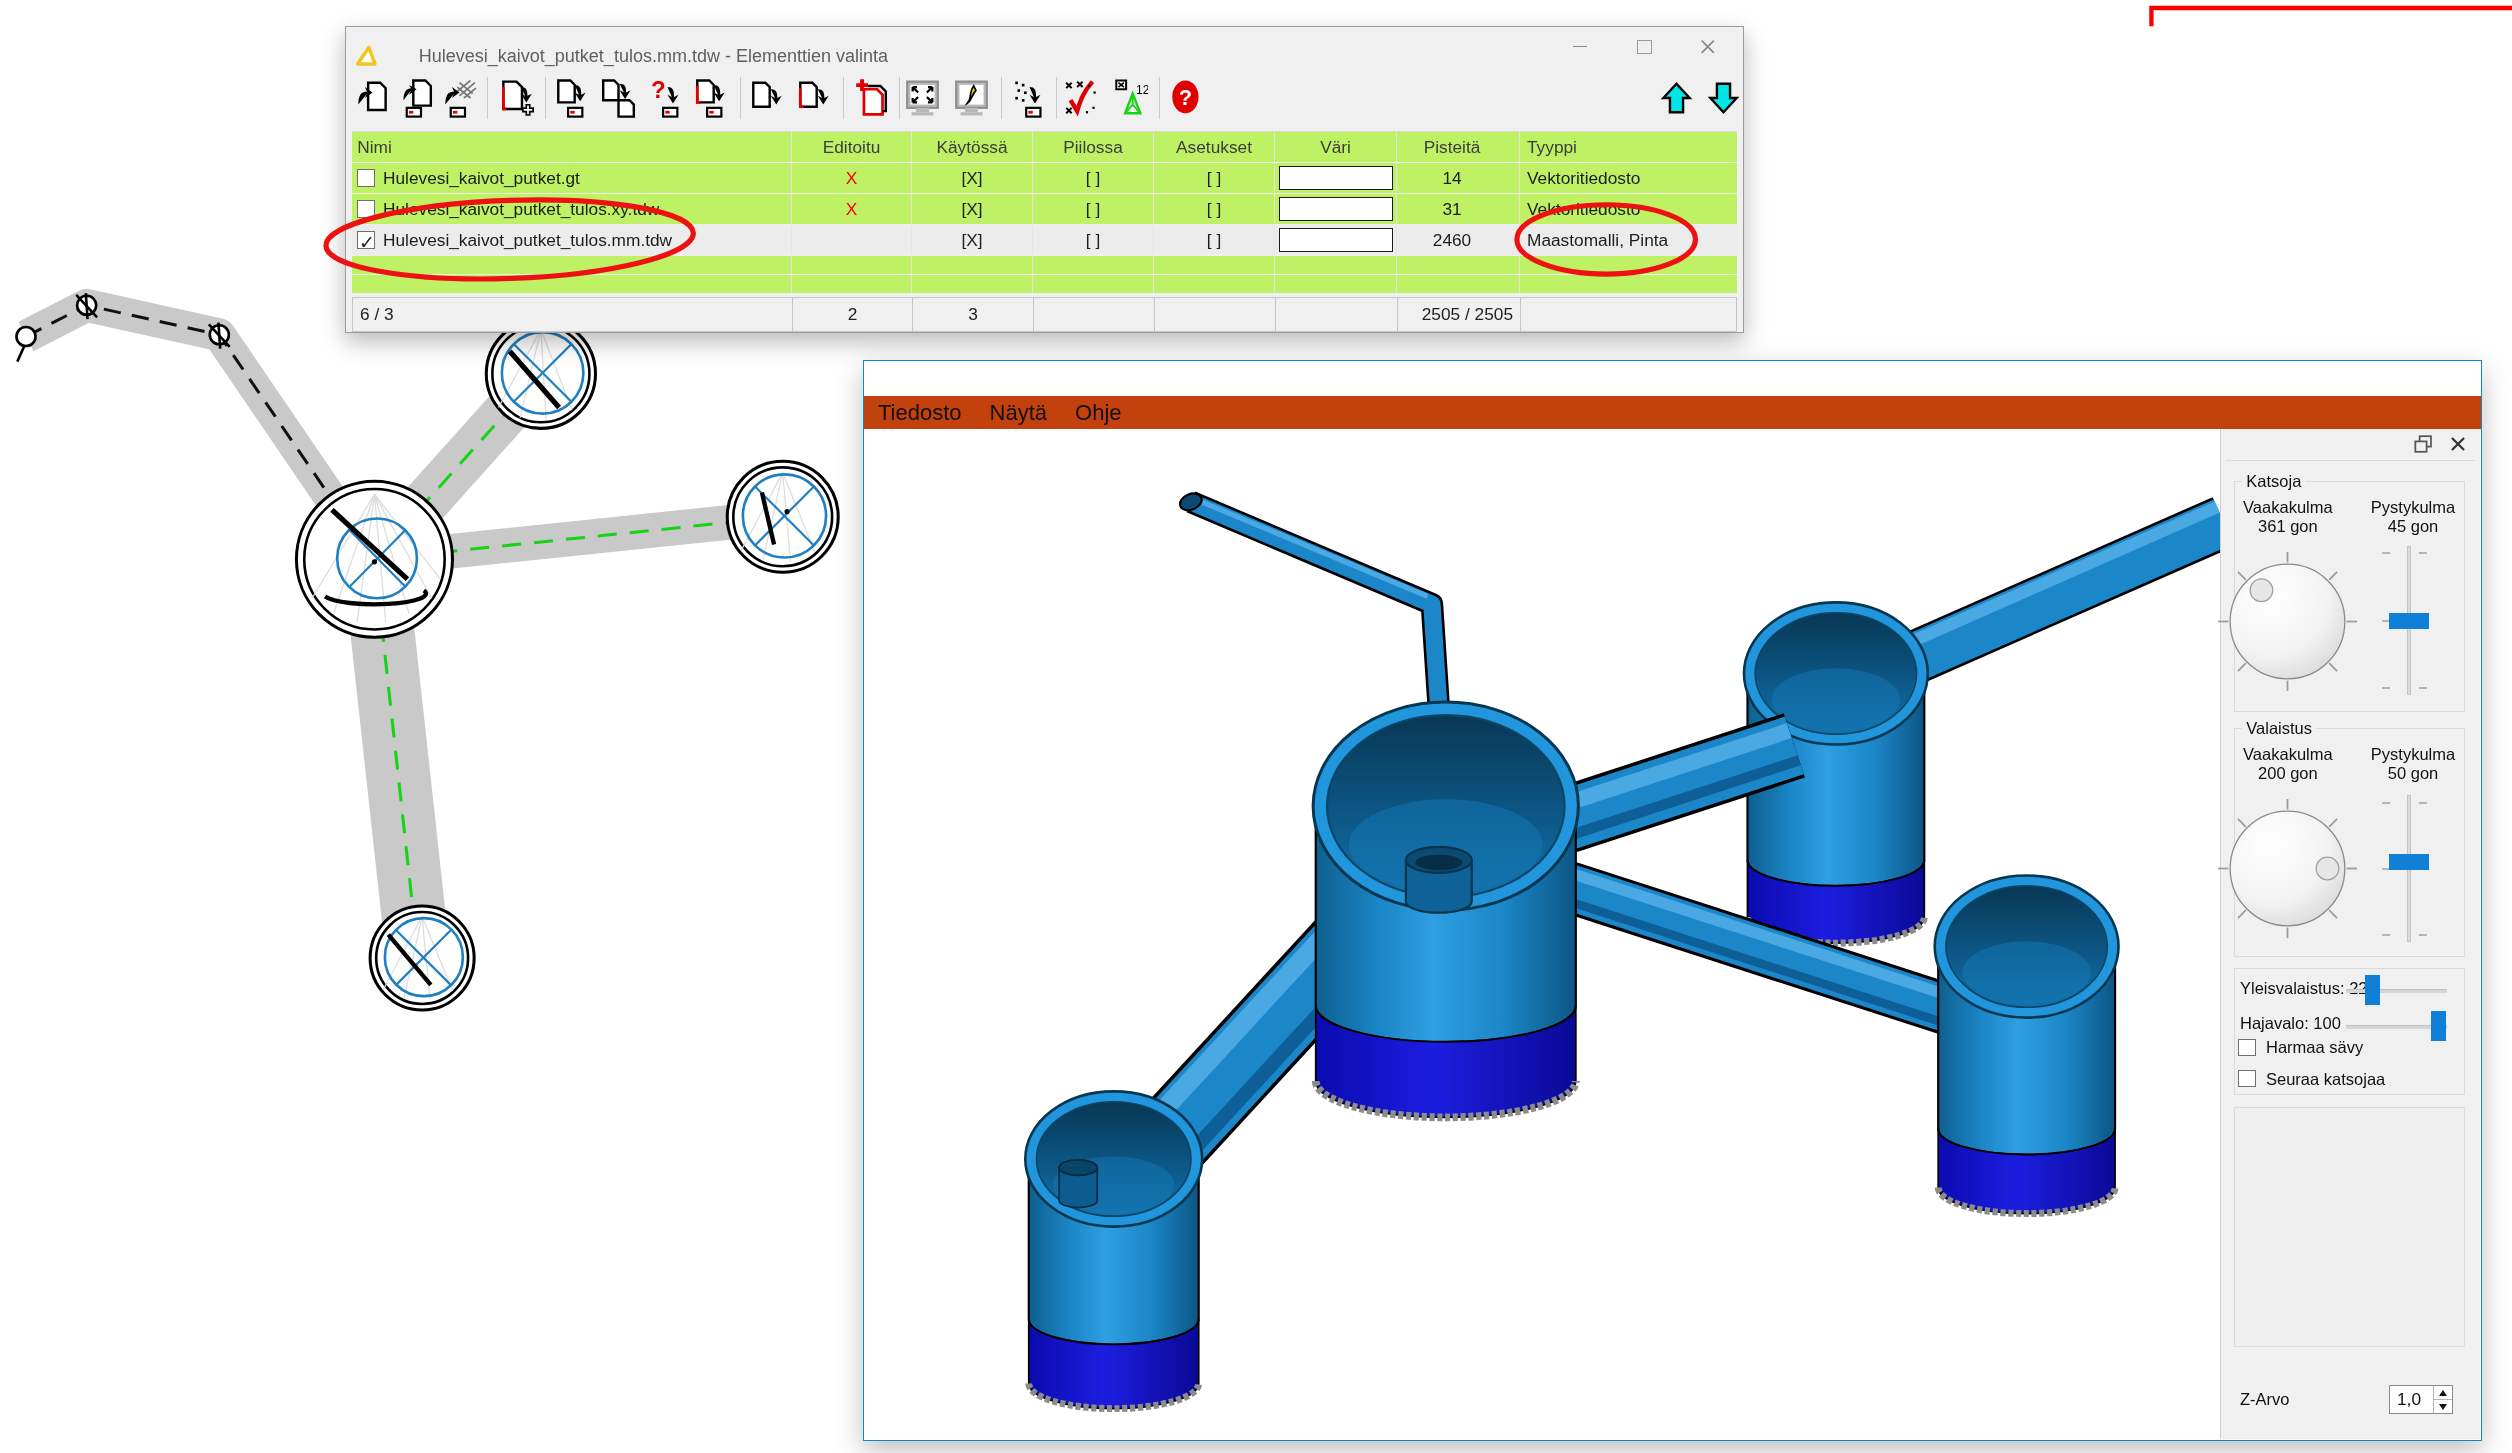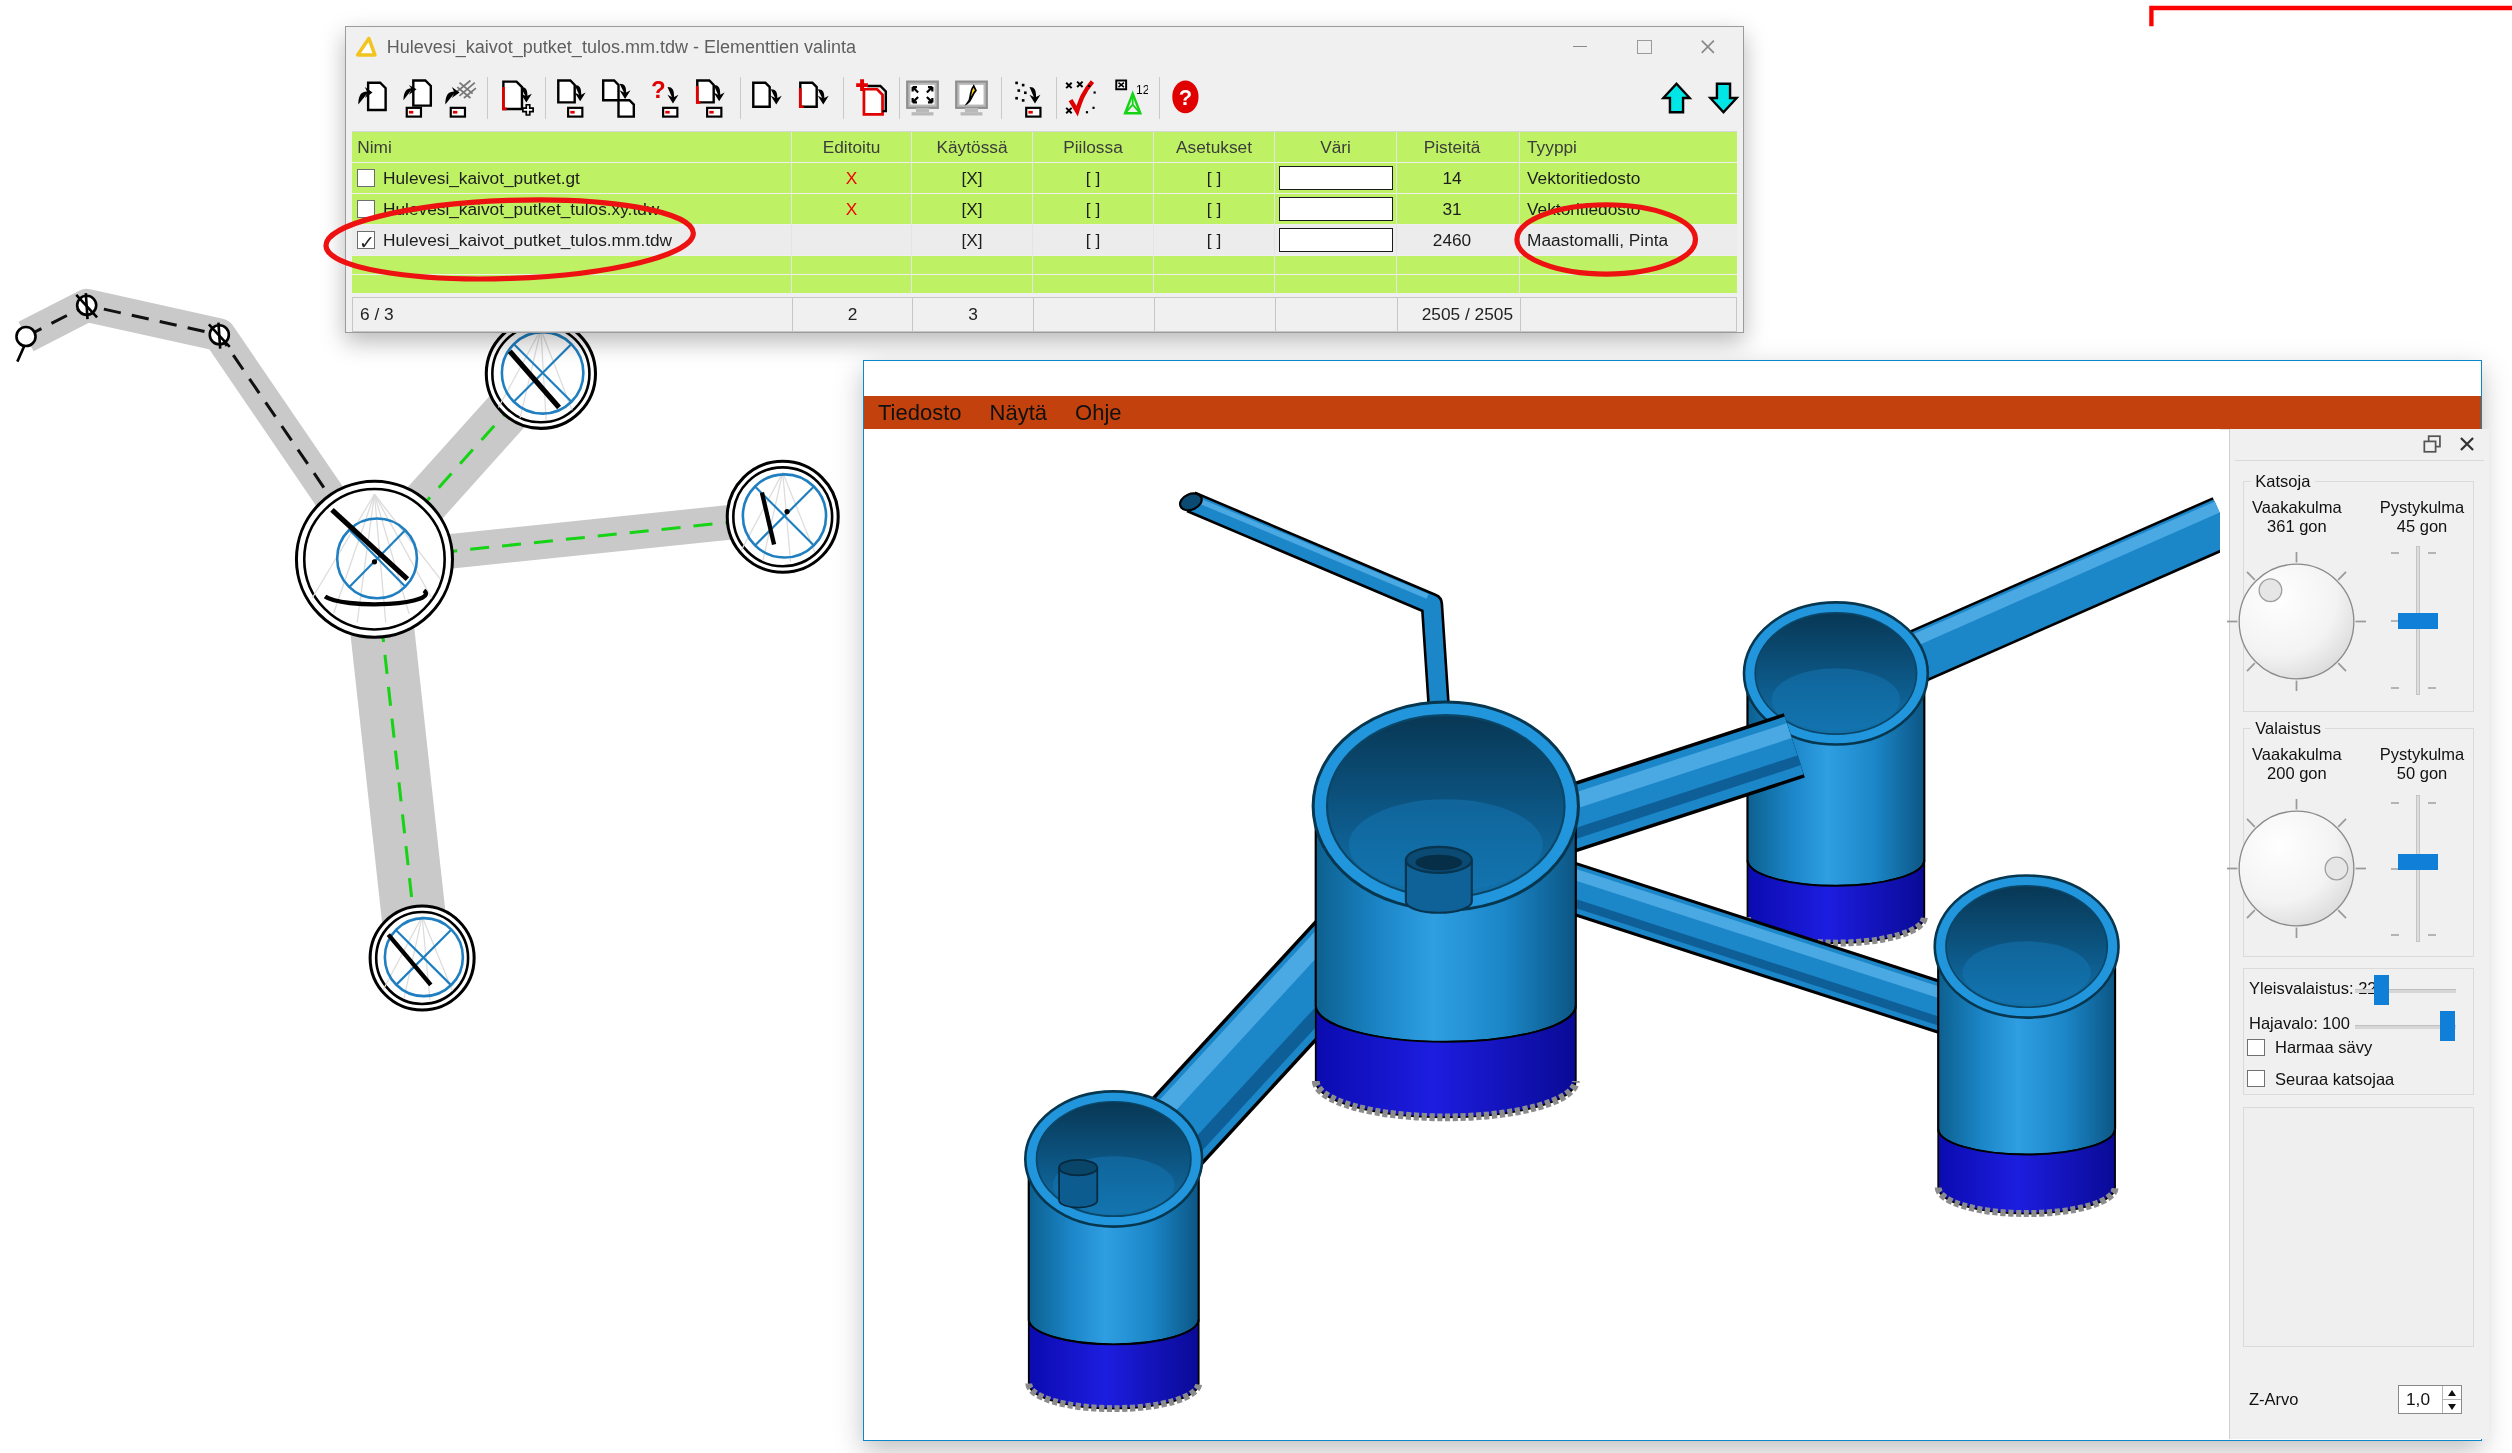--- a/index.html
+++ b/index.html
@@ -2,22 +2,22 @@
 <html style="font-size:14px"><head>
 <meta charset="utf-8">
 <style>
   html,body{margin:0;padding:0;background:#fff;width:2512px;height:1454px;overflow:hidden;
     font-family:"Liberation Sans", sans-serif; -webkit-font-smoothing:antialiased;}
   
   #bg2d{position:absolute;left:0;top:0;z-index:0;}
   
   #win1{position:absolute;left:345px;top:26px;width:1397px;height:305px;background:#f0f0f0;
         border:0.9px solid #9b9b9b;box-shadow:0 8.7px 22.5px rgba(0,0,0,.28);z-index:10;}
-  #win1 .titlebar{position:absolute;left:0;top:0;right:0;height:40px;display:flex;align-items:center;
-        padding-left:8.7px;background:#f0f0f0;}
+  #win1 .titlebar{position:absolute;left:0;top:0;right:0;height:40px;display:flex;align-items:flex-end;
+        padding-left:8.7px;background:#f0f0f0;gap:32px;}
   #win1 .titlebar .ttl{font-size:18px;color:#5f5f5f;margin-left:8.7px;white-space:nowrap;}
   .w1ctrl{position:absolute;top:5.2px;width:35px;height:29.5px;display:flex;align-items:center;justify-content:center;color:#8a8a8a;}
   #w1min{right:146px;} #w1max{right:81px;} #w1close{right:17.3px;}
   #w1min i{display:block;width:14px;height:0;border-top:1.7px solid #8a8a8a;}
   #w1max i{display:block;width:13px;height:11.3px;border:1.7px solid #9a9a9a;}
   #toolbar1{position:absolute;left:0;top:40px;right:0;height:64px;}
   .tbi{position:absolute;top:9.5px;width:38px;height:45px;background:transparent;border:0;padding:1.7px;cursor:default;}
   .tbsep{position:absolute;top:10.4px;width:0.9px;height:42px;background:#c9c9c9;}
   #w1table{position:absolute;left:6px;top:104px;width:1385px;background:#bef264;border-top:0.9px solid #d7d7d7;}
   .trow{display:flex;height:31px;line-height:31px;font-size:17.3px;color:#1d1d1d;}
@@ -48,21 +48,21 @@
         align-items:center;padding-left:8.7px;}
   #win3d .titlebar .ttl{color:#fff;font-size:18px;margin-left:8.7px;}
   .w3ctrl{position:absolute;top:0;width:55px;height:35px;display:flex;align-items:center;justify-content:center;}
   #w3min{right:130px;} #w3max{right:69px;} #w3close{right:5.2px;}
   #menubar{position:absolute;left:0;top:35px;right:0;height:33px;background:#c2410c;border-bottom:0.9px solid #e6e6e6;
         display:flex;align-items:center;font-size:22px;color:#111;}
   #menubar .mi{padding:0 14px;height:100%;display:flex;align-items:center;}
   #viewport{position:absolute;left:0;top:68px;width:1356px;height:1010px;background:#fff;}
   
   #panel{position:absolute;left:1356px;top:68px;width:260px;height:1010px;background:#f0f0f0;
-        border-left:0.9px solid #cfcfcf;box-sizing:border-box;font-size:16.5px;color:#111;margin-left:9px;}
+        border-left:0.9px solid #cfcfcf;box-sizing:border-box;font-size:16.5px;color:#111;}
   .grp{position:absolute;left:13px;width:231px;border:0.9px solid #dadada;box-sizing:border-box;}
   .grp .glabel{position:absolute;top:-10.4px;left:7px;background:#f0f0f0;padding:0 4.3px;font-size:16.5px;color:#111;}
   .dlbl{position:absolute;text-align:center;font-size:16.5px;color:#111;white-space:nowrap;}
   .vtrack{position:absolute;width:4.3px;background:#dcdcdc;border:0.9px solid #c4c4c4;box-sizing:border-box;}
   .vhandle{position:absolute;width:40px;height:15.6px;background:#0f7fd7;}
   .htrack{position:absolute;height:2.6px;background:#d6d6d6;border-top:0.9px solid #c0c0c0;}
   .hhandle{position:absolute;width:14.7px;height:29.5px;background:#0f7fd7;}
   .tick{position:absolute;width:7.8px;height:1.7px;background:#b4b4b4;}
   .pcb{position:absolute;width:17.3px;height:17.3px;border:1.7px solid #707070;background:#fff;box-sizing:border-box;}
   .pcl{position:absolute;font-size:16.5px;color:#111;white-space:nowrap;}

